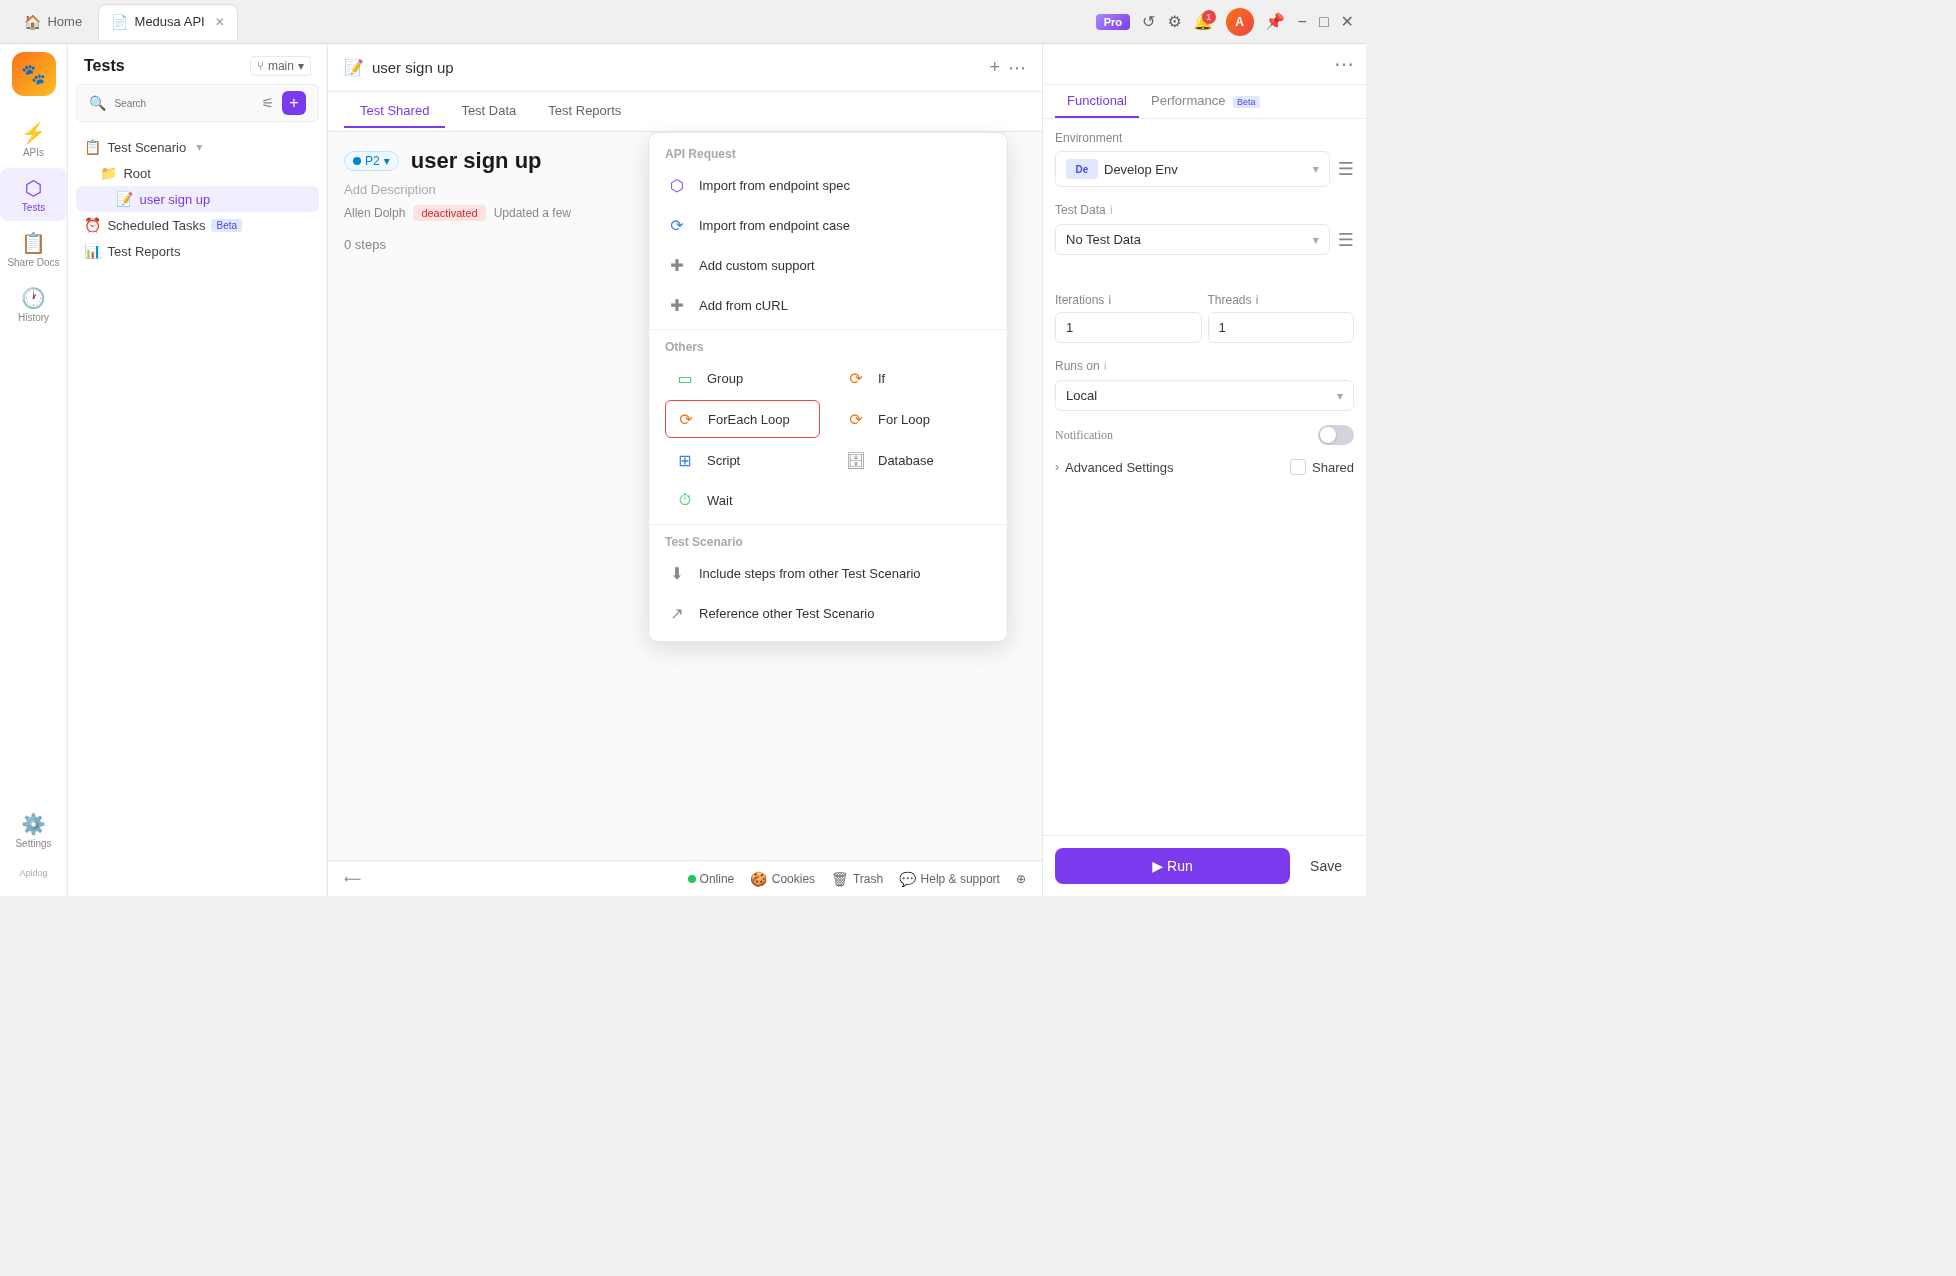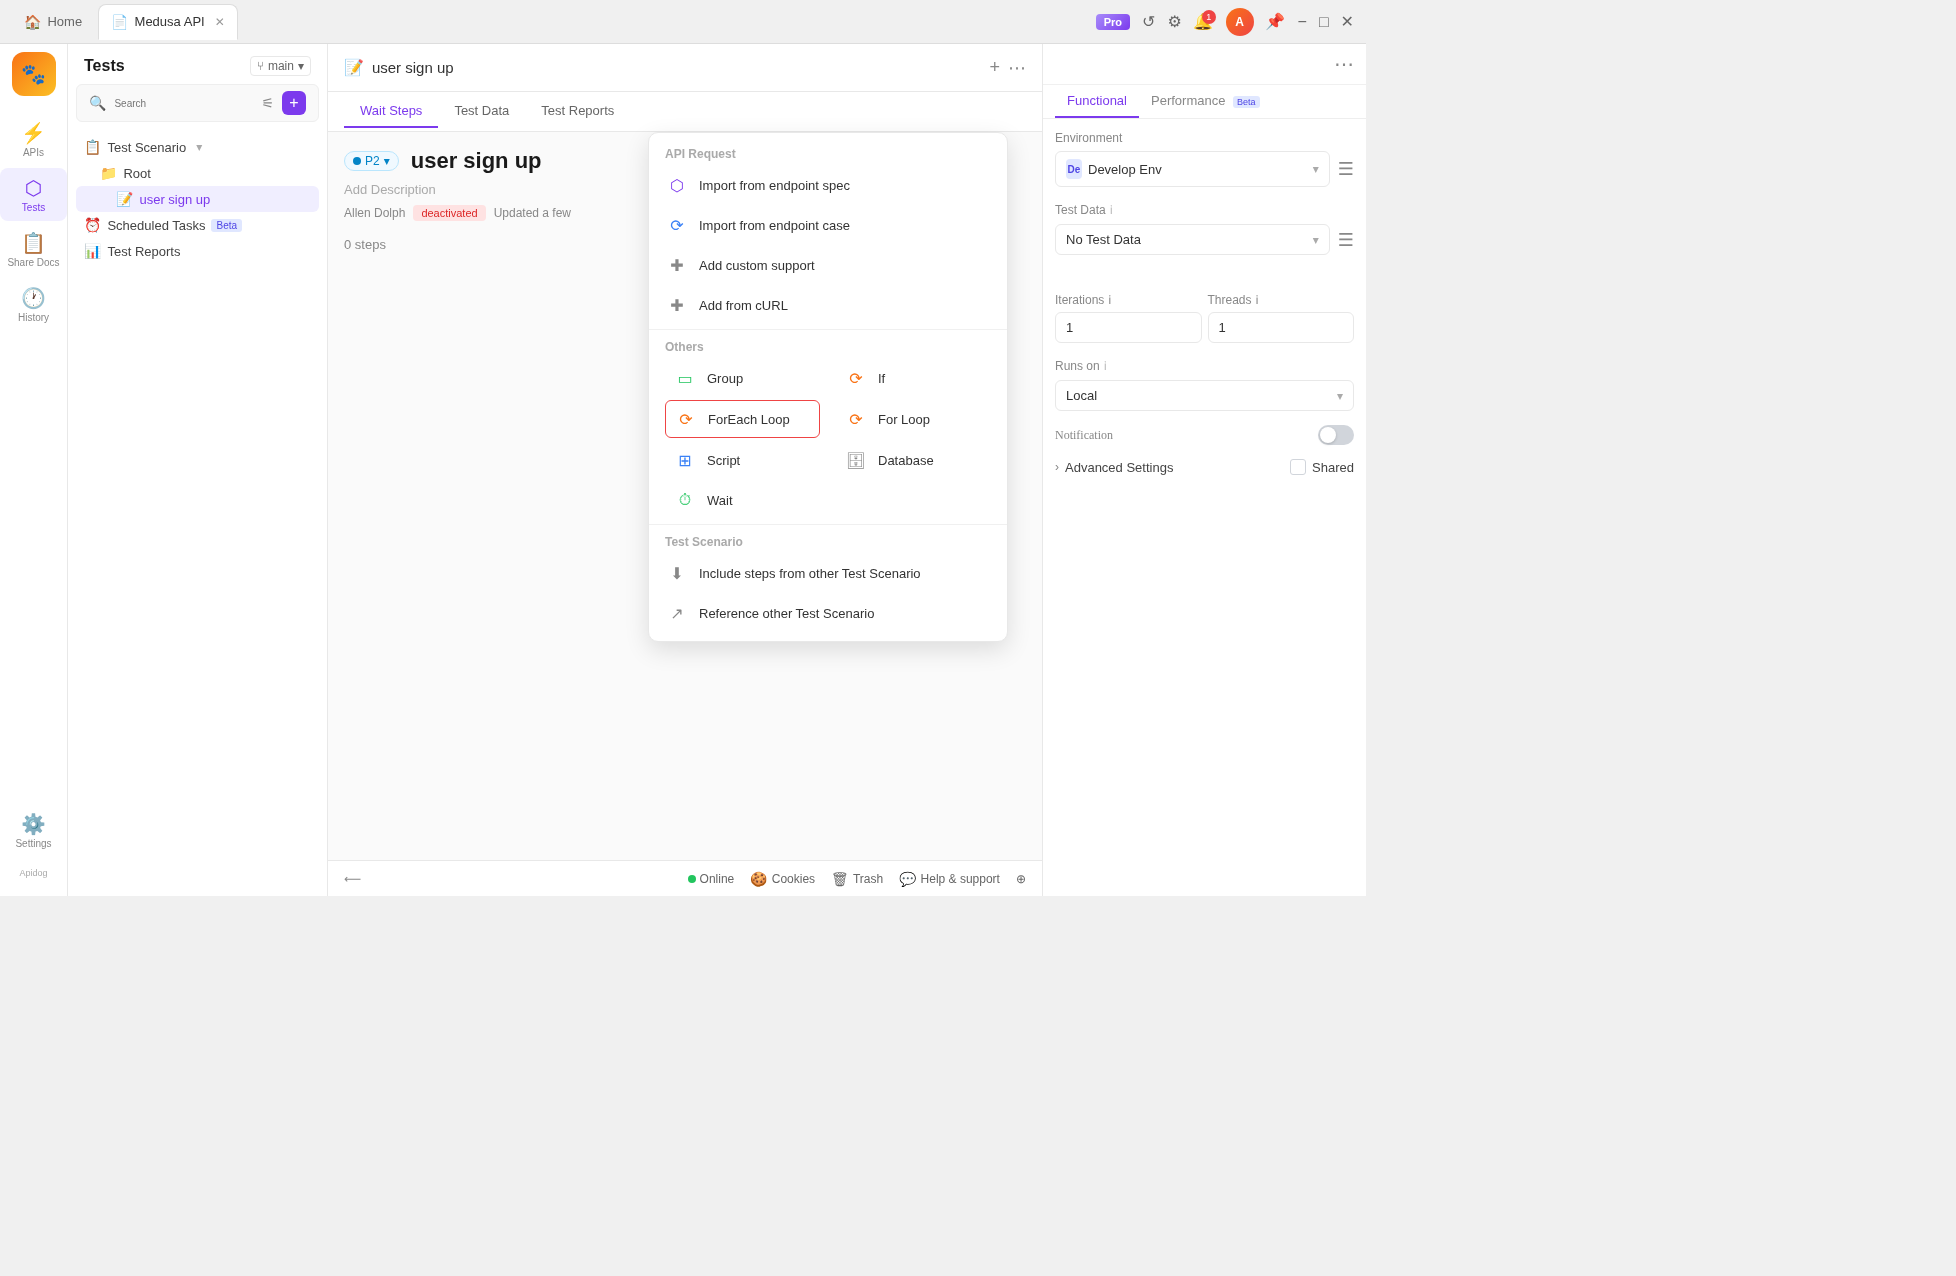--- a/index.html
+++ b/index.html
@@ -487,21 +487,21 @@
       gap: 6px;
       border: 1px solid #e8e8e8;
       border-radius: 6px;
       padding: 7px 10px;
       font-size: 13px;
       color: #333;
       background: #fff;
       cursor: pointer;
     }
     .env-dot {
-      width: 16px;
+      width: 32px;
       height: 20px;
       background: #e0e7ff;
       color: #4f46e5;
       border-radius: 4px;
       font-size: 10px;
       font-weight: 600;
       display: flex;
       align-items: center;
       justify-content: center;
     }
@@ -761,21 +761,21 @@
     <div class="content-header">
       <span class="page-icon">📝</span>
       <span class="page-title">user sign up</span>
       <div class="header-actions">
         <span style="color:#888;cursor:pointer;font-size:18px;">+</span>
         <span style="color:#888;cursor:pointer;font-size:18px;">⋯</span>
       </div>
     </div>
     <div class="tabs-bar">
       <div class="content-tab active">
-        <span>Wait Steps</span>
+        <span>Test Shared</span>
       </div>
       <div class="content-tab">
         <span>Test Data</span>
       </div>
       <div class="content-tab">
         <span>Test Reports</span>
       </div>
     </div>
     <div class="test-content-area">
       <div class="priority-row">
@@ -983,15 +983,19 @@
             <span>Advanced Settings</span>
           </div>
           <div class="shared-row">
             <div class="shared-checkbox"></div>
             <span class="shared-label">Shared</span>
           </div>
         </div>
       </div>
     </div>
 
+    <div class="panel-footer">
+      <button class="run-btn">▶ Run</button>
+      <button class="save-btn">Save</button>
+    </div>
   </div>
 
 </div>
 
 </body></html>

